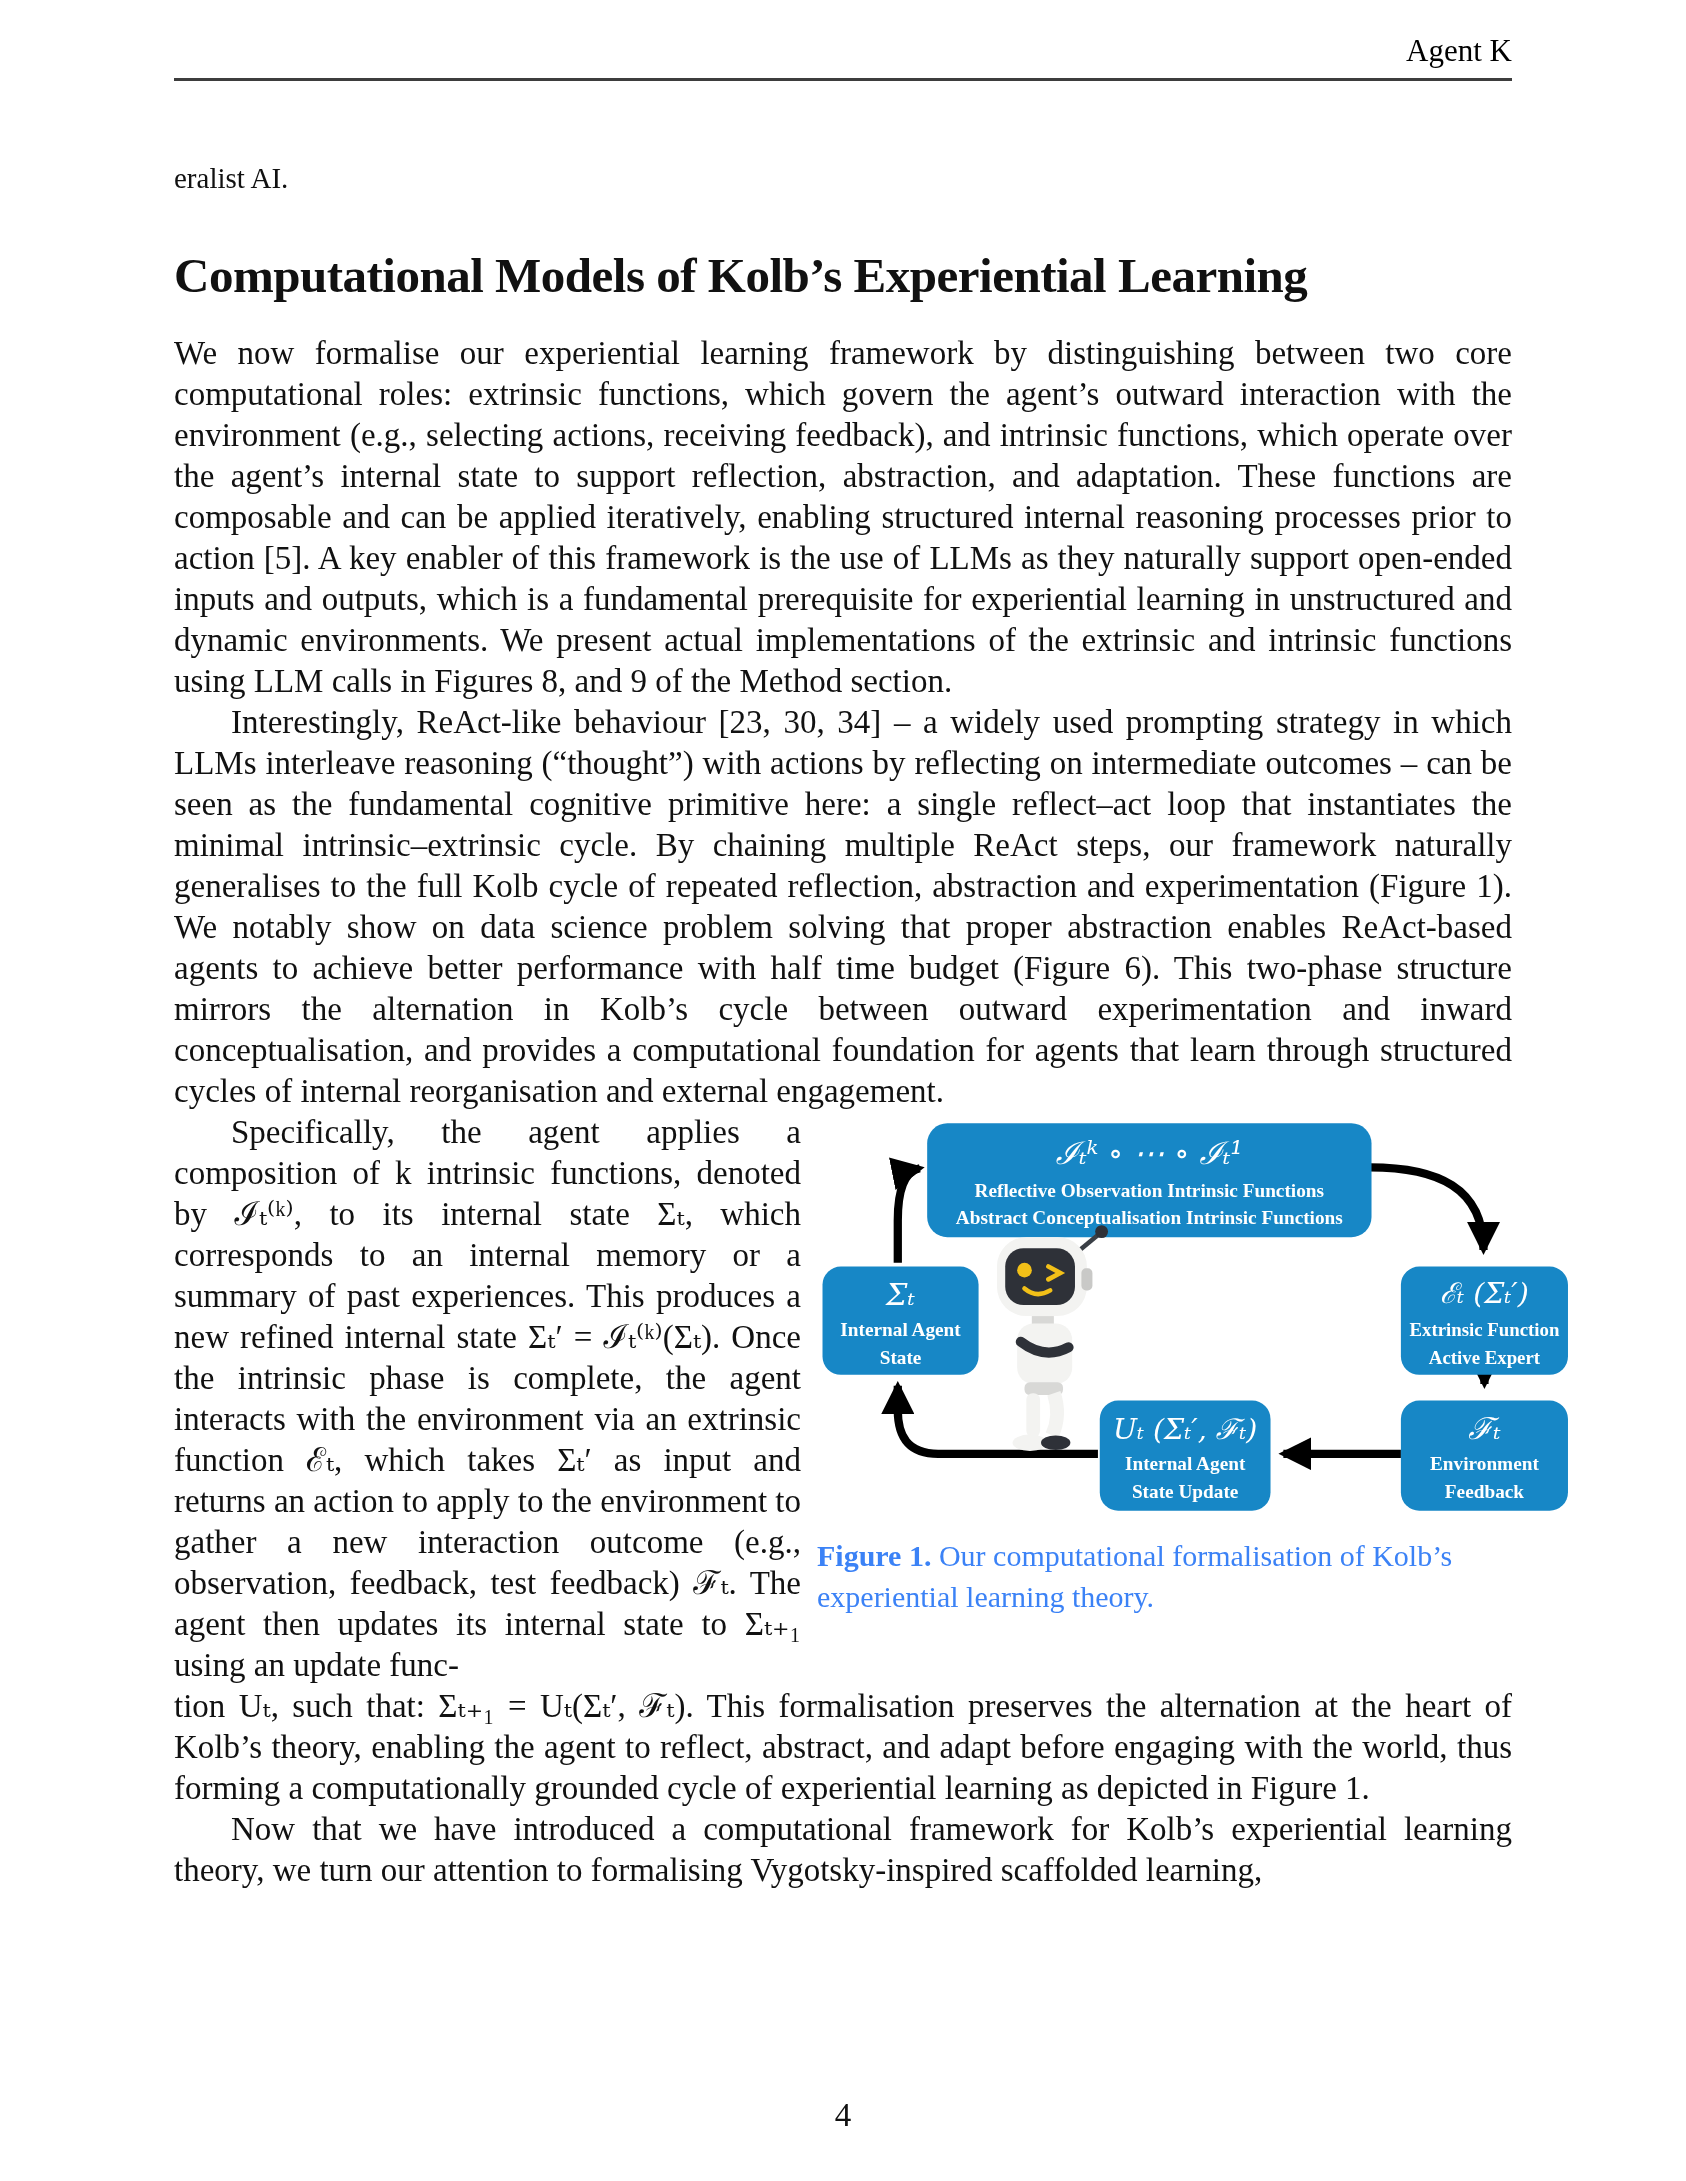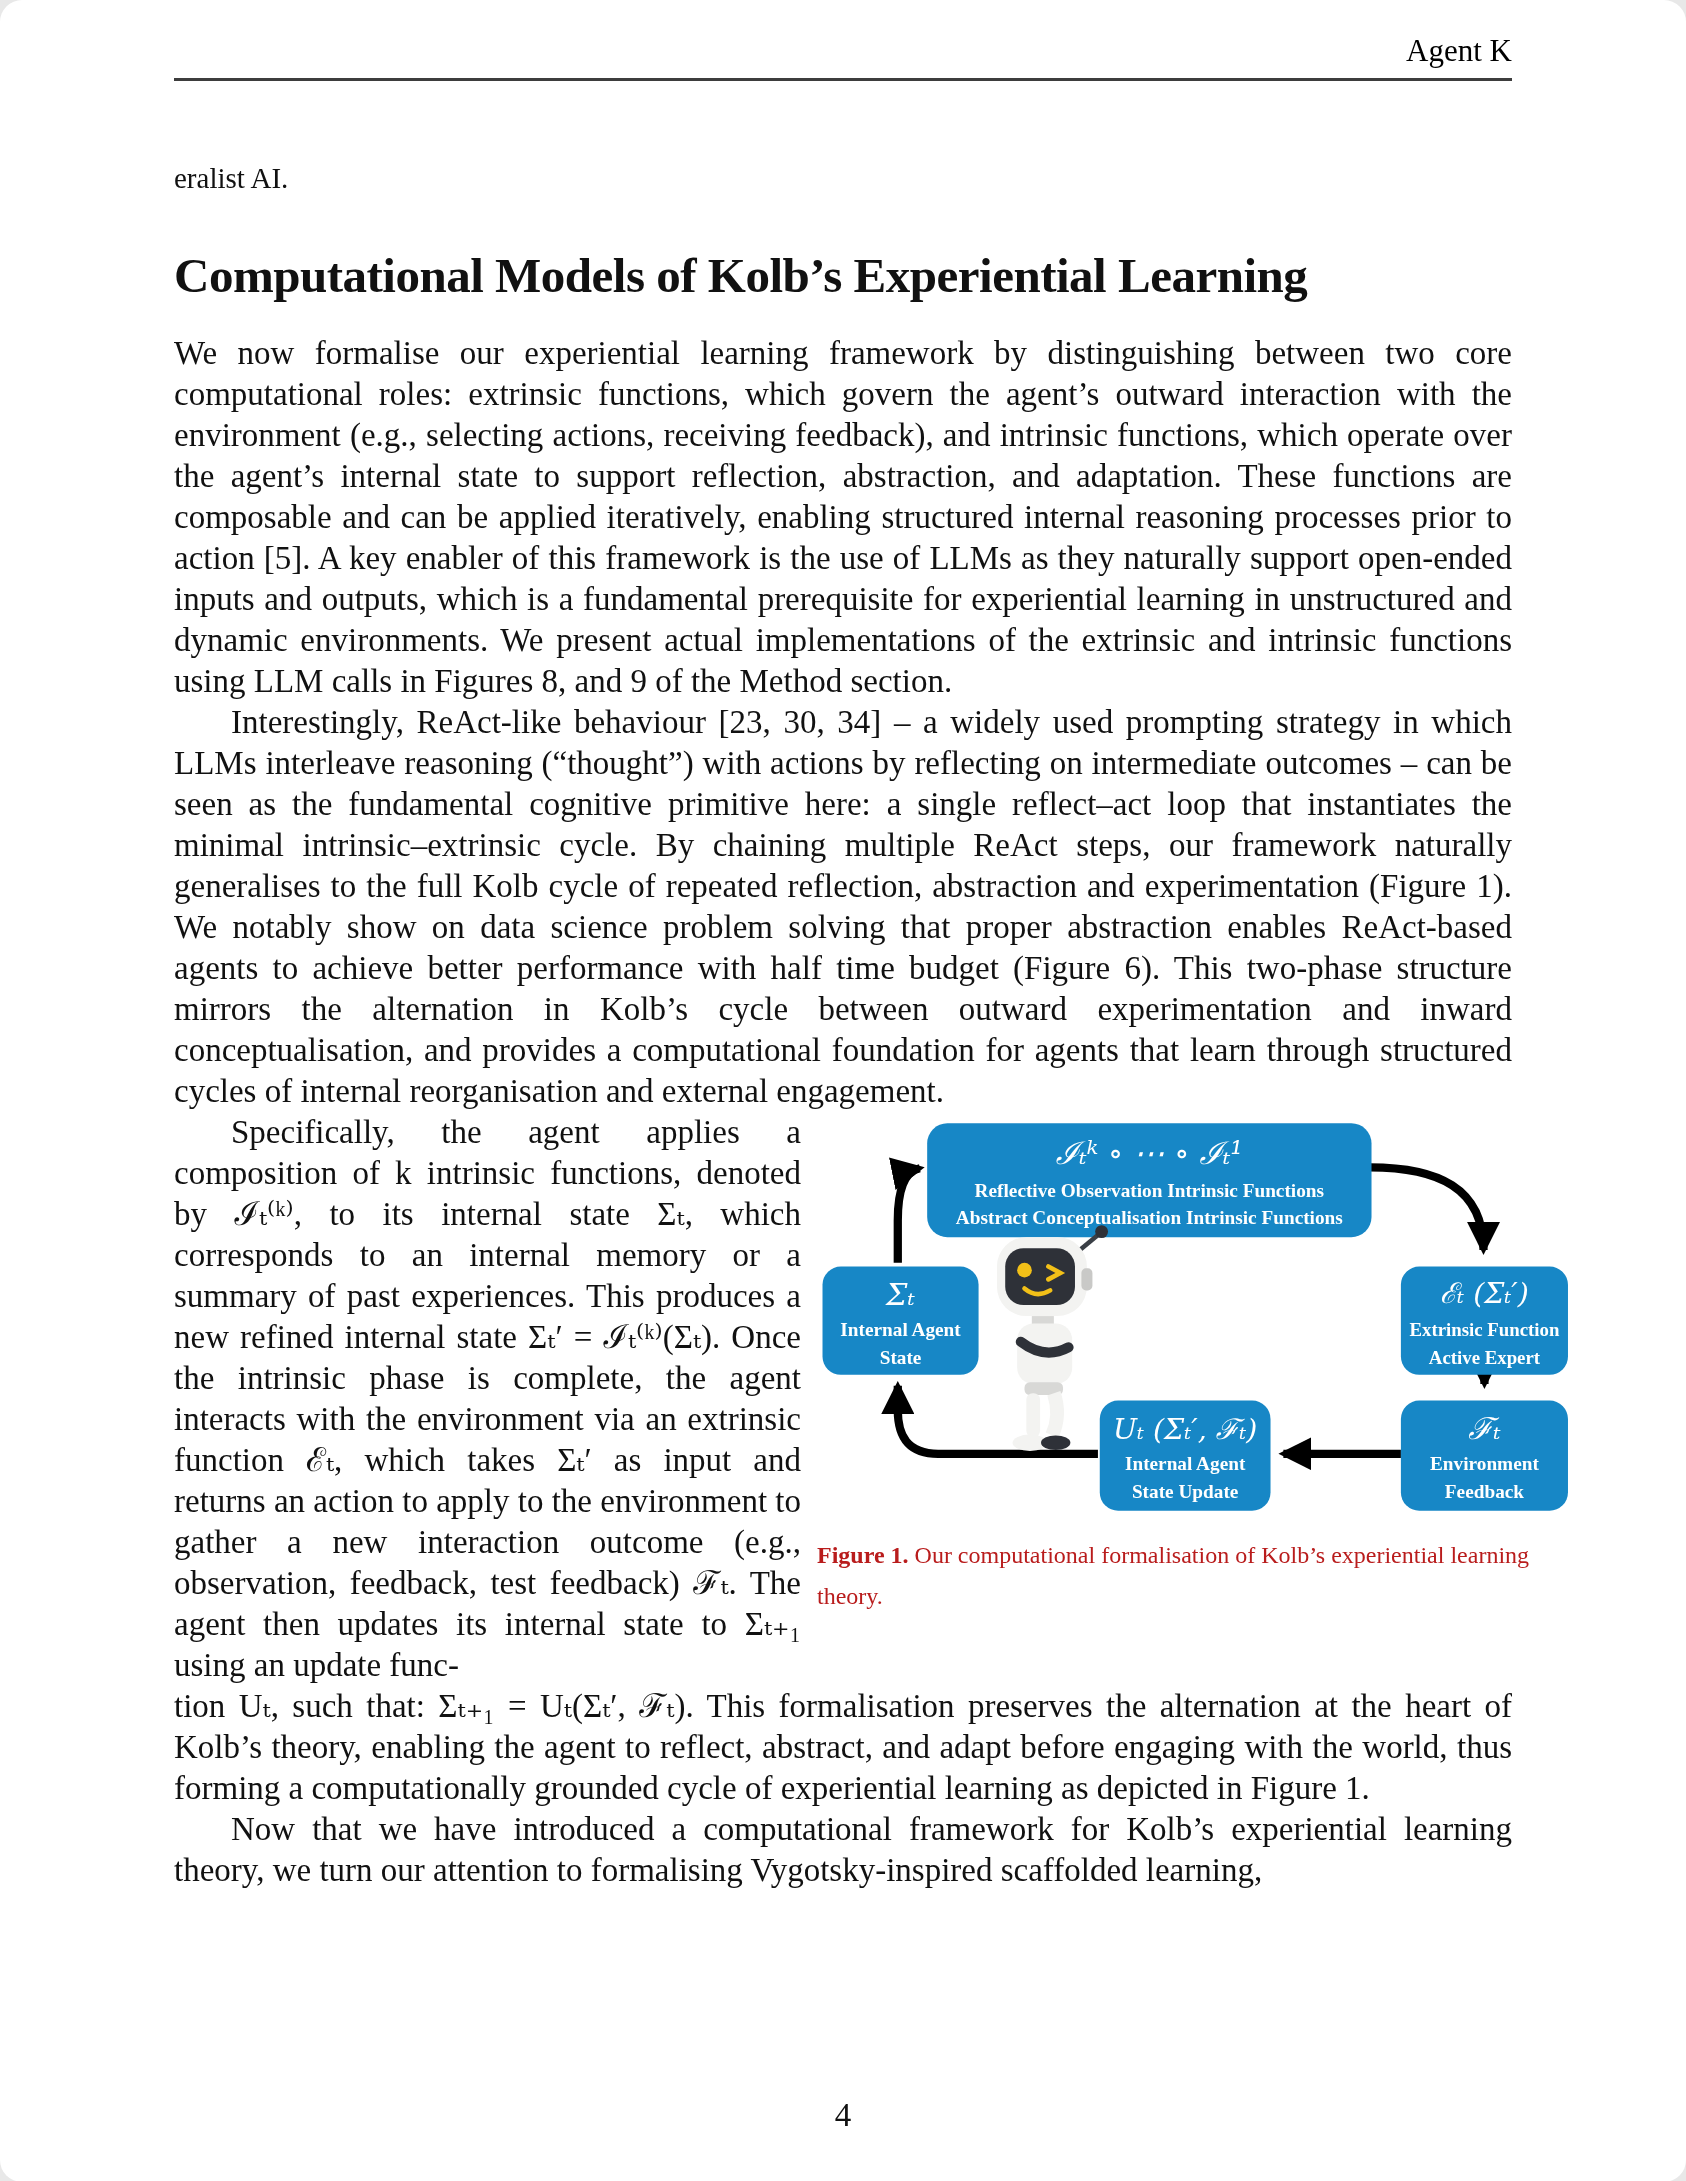--- a/index.html
+++ b/index.html
@@ -4,21 +4,20 @@
 <style>
   html,body { margin:0; padding:0; background:#e8e8e8; }
   .page {
     position:relative;
     width:1686px; height:2182px;
     margin:0 auto;
     background:#ffffff;
     overflow:hidden;
     font-family:"Liberation Serif","DejaVu Serif",serif;
     color:#111111;
-    border-radius:22px;
   }
   .inner { padding:31px 174px 0 174px; }
 
   .running-head {
     display:flex; justify-content:flex-end;
     font-size:31px; line-height:40px; color:#000;
   }
   .head-rule { height:0; border-bottom:3.7px solid #3d3d3d; margin-top:7.3px; }
 
   .frag { font-size:29px; line-height:41px; margin-top:77px; }
@@ -34,22 +33,22 @@
   }
   p.first { margin-top:29px;font-family:Liberation Serif, serif; }
   .indent { text-indent:57px; }
 
   .wrapsec { display:flex; gap:16px; margin-top:0; }
   .wrap-left { flex:1 1 auto; min-width:0; }
   .figure-col { flex:0 0 762px; width:762px; margin-right:-67px; }
 
   figure { margin:0; padding:0; }
   .figcaption {
-    font-size:24px; line-height:41px; margin-top:13px;
-    text-align:left; color:#b91c1c;
+    font-size:30px; line-height:41px; margin-top:13px;
+    text-align:left; color:#3b82f6;
   }
   .figcaption .cap-label { font-weight:bold; }
 
   .diagram { display:block; }
   .box-label {
     font-family:"Liberation Serif","DejaVu Serif",serif;
     font-weight:bold; fill:#ffffff;
   }
   .box-math {
     font-family:"DejaVu Serif","Liberation Serif",serif;

